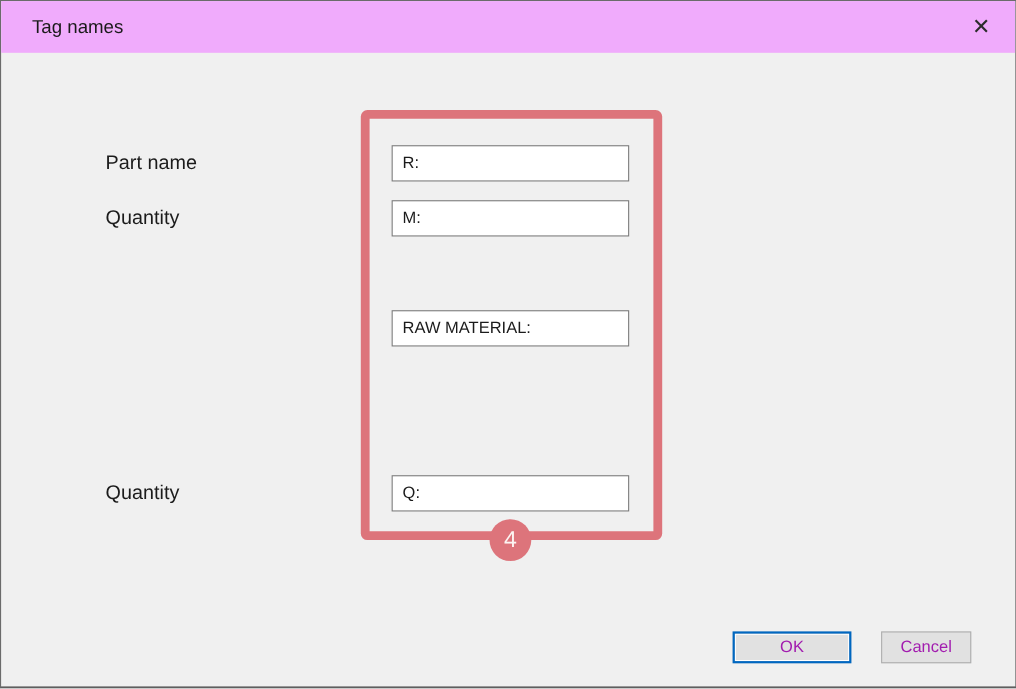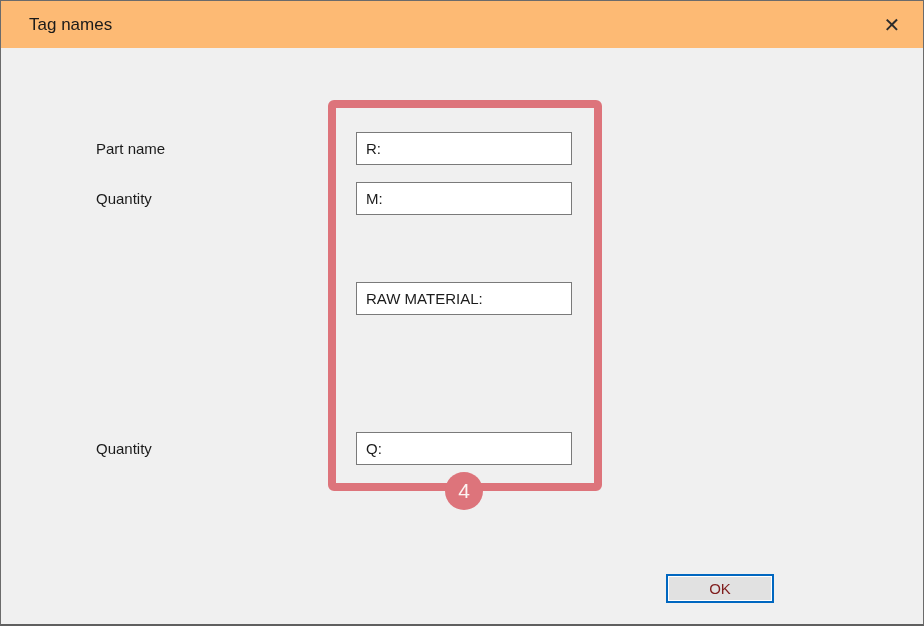--- a/index.html
+++ b/index.html
@@ -17,21 +17,21 @@
     background: #f0f0f0;
     border: 1px solid #6b6b6b;
     border-bottom: 2px solid #5f5f5f;
     overflow: hidden;
   }
   
   .titlebar {
     position: absolute;
     top: 0; left: 0; right: 0;
     height: 47px;
-    background: #fdba74;
+    background: #f0abfc;
   }
   .titlebar-title {
     position: absolute;
     left: 28px;
     top: 0;
     line-height: 47px;
     font-size: 17px;
     color: #1a1a1a;
     white-space: nowrap;
   }
@@ -55,21 +55,21 @@
   .form-row {
     position: absolute;
     left: 0; right: 0;
     height: 33px;
   }
   .form-label {
     position: absolute;
     left: 95px;
     top: 0;
     line-height: 33px;
-    font-size: 15px;
+    font-size: 18px;
     color: #1b1b1b;
     white-space: nowrap;
   }
   .form-input {
     position: absolute;
     left: 355px;
     top: 0;
     width: 216px;
     height: 33px;
     border: 1px solid #7a7a7a;
@@ -107,21 +107,21 @@
     pointer-events: none;
   }
   
   .btn {
     position: absolute;
     top: 573px;
     height: 29px;
     background: #e1e1e1;
     font-family: "Liberation Sans", "DejaVu Sans", sans-serif;
     font-size: 15px;
-    color: #7f1d1d;
+    color: #a21caf;
     cursor: pointer;
     display: flex;
     align-items: center;
     justify-content: center;
     padding: 0;
   }
   .btn-ok {
     left: 665px;
     width: 108px;
     border: 2px solid #0067c0;
@@ -162,14 +162,15 @@
 
   <div class="form-row" style="top:431px">
     <span class="form-label">Quantity</span>
     <input class="form-input" type="text" value="Q:" style="">
   </div>
 
   <div class="annotation-rect"></div>
   <div class="annotation-badge">4</div>
 
   <button class="btn btn-ok">OK</button>
+  <button class="btn btn-cancel">Cancel</button>
 
 </div>
 
 </body></html>

